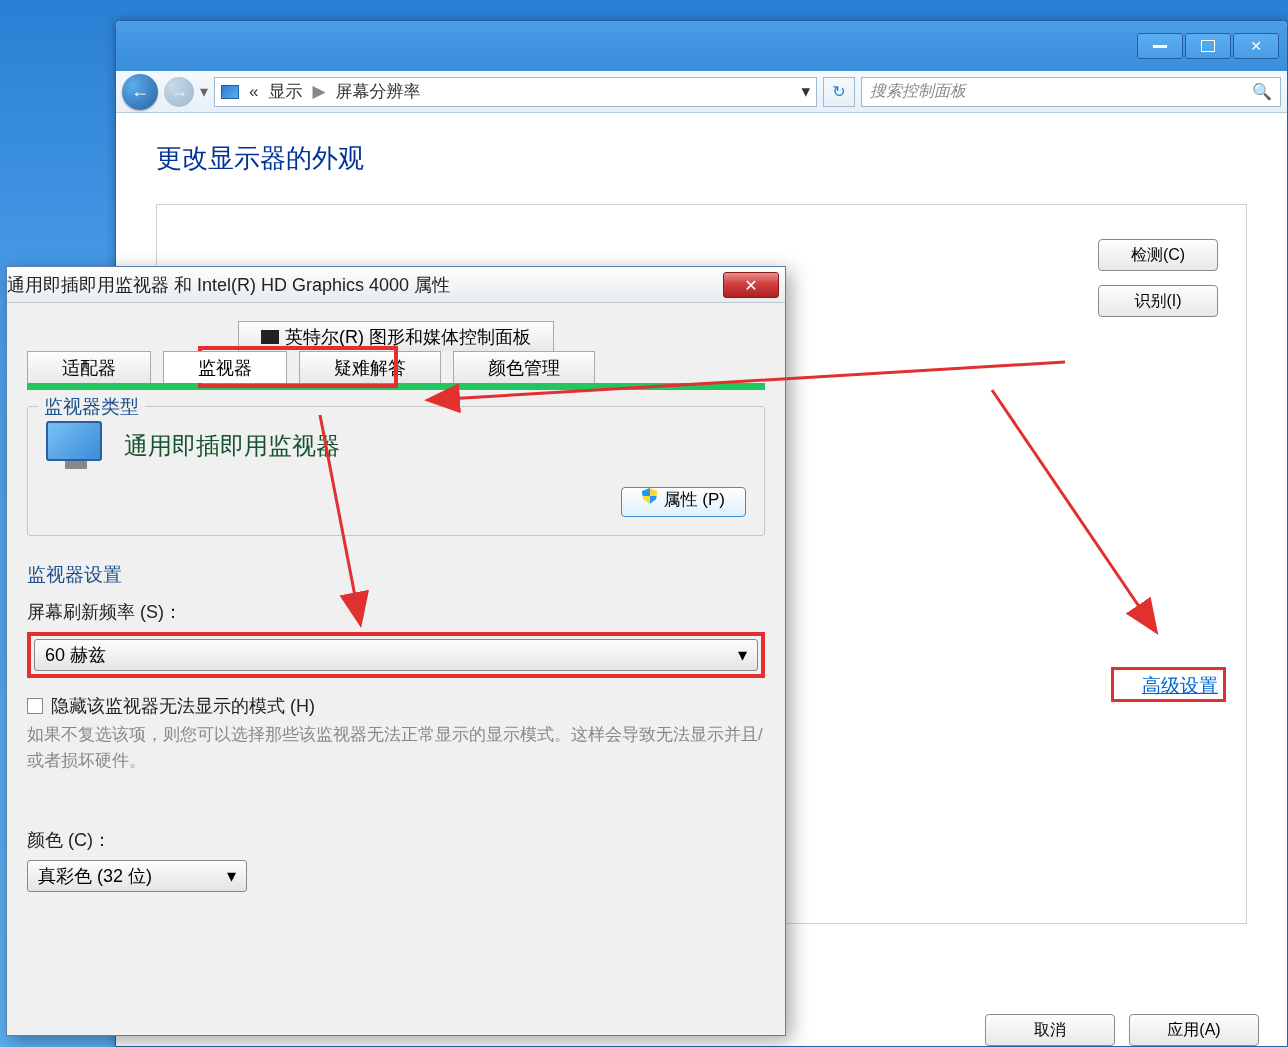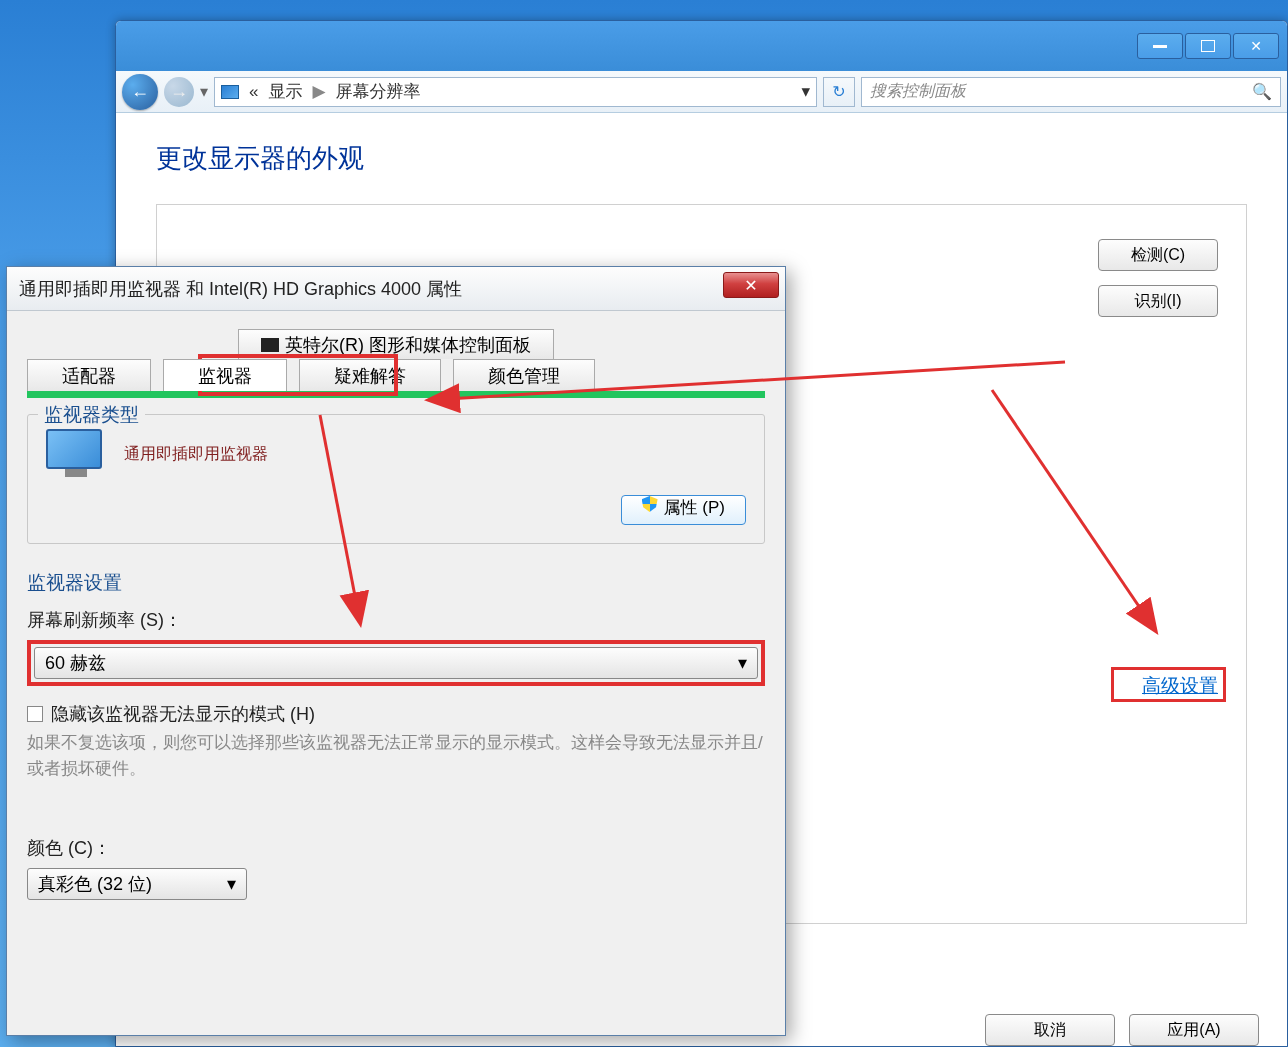--- a/index.html
+++ b/index.html
@@ -199,25 +199,25 @@
       position: absolute;
       left: 6px;
       top: 266px;
       width: 780px;
       height: 770px;
       background: #f0f0f0;
       border: 1px solid #5a7fa8;
       box-shadow: 5px 5px 18px rgba(0,0,0,0.35);
     }
     .props-title {
-      height: 44px;
+      height: 36px;
       background: linear-gradient(180deg, #fdfdfd 0%, #e8ecf0 100%);
       display: flex;
       align-items: center;
-      padding: 0 12px;
+      padding: 0 0;
       font-size: 18px;
       color: #222;
       border-bottom: 1px solid #c0c8d0;
       position: relative;
     }
     .props-close {
       position: absolute;
       right: 6px;
       top: 5px;
       width: 56px;
@@ -318,22 +318,22 @@
       border: 2px solid #2a5f9e;
       border-radius: 3px;
     }
     .mon-stand {
       width: 22px;
       height: 8px;
       background: #888;
       margin: 0 auto;
     }
     .mon-name {
-      font-size: 16px;
-      color: #7f1d1d;
+      font-size: 24px;
+      color: #14532d;
     }
     .props-btn-row {
       display: flex;
       justify-content: flex-end;
       margin-top: 16px;
     }
     .props-p-btn {
       height: 30px;
       padding: 0 20px;
       background: linear-gradient(180deg,#ffffff,#e0f0fc);

